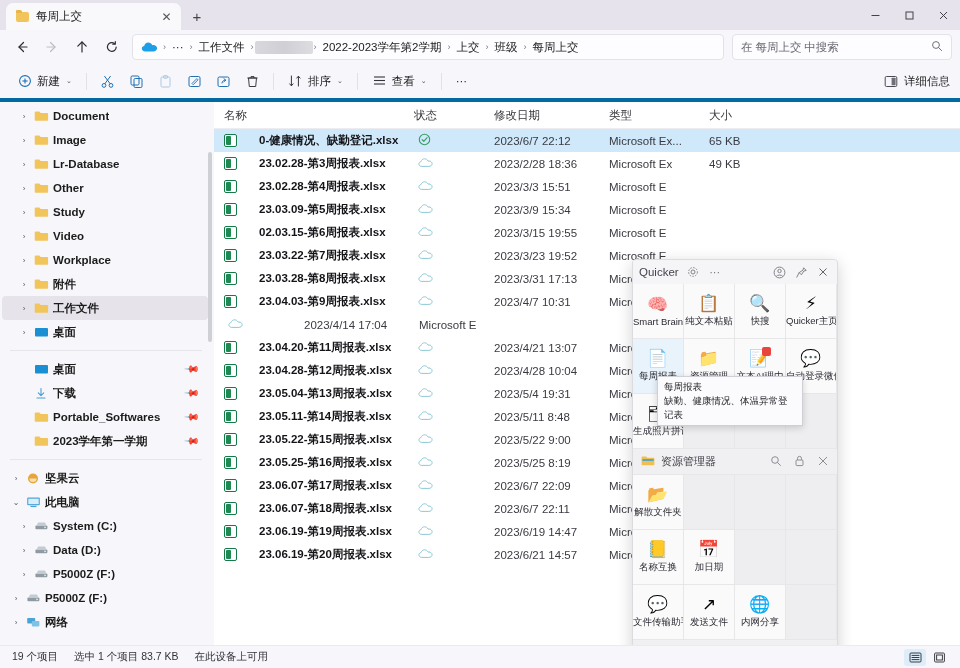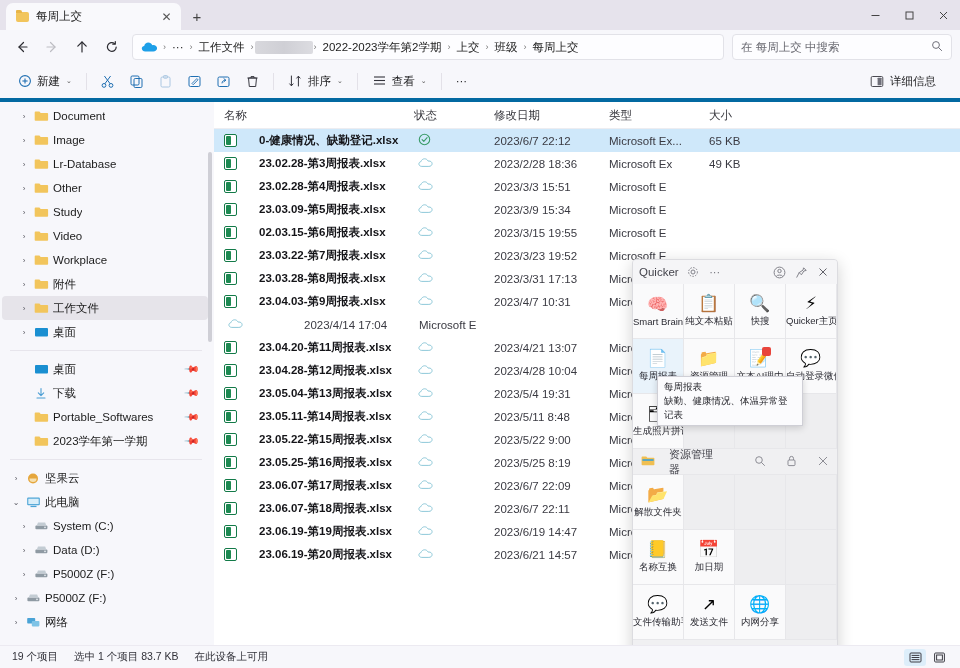--- a/index.html
+++ b/index.html
@@ -100,20 +100,21 @@
     color: transparent; border-radius: 2px; width: 58px; height: 13px;
   }
   .sep { color:#777; font-size: 9px; padding: 0 1px; }
   .cloud-ico { display:flex; align-items:center; padding: 0 4px 0 2px; }
   .searchbox {
     width: 220px; height: 17px; margin-left: 6px;
     background: #fdfdff; border: 1px solid #e2e2e8; border-radius: 4px;
     display:flex; align-items:center; padding: 12px 8px;
     font-size: 11.5px; color: #6a6a72;
     justify-content: space-between;
+    font-family: Liberation Serif, serif;
   }
 
   
   .cmdbar {
     height: 38px; flex: 0 0 38px;
     background: #f7f7fb;
     display: flex; align-items: center;
     padding: 0 10px;
     border-bottom: 4px solid #0369a1;
     position: relative;
@@ -122,21 +123,21 @@
     height: 28px; border-radius: 4px;
     display:flex; align-items:center; gap:5px;
     padding: 0 8px; font-size: 11.5px; color: #1d1d1f;
     white-space: nowrap;
   }
   .cmd.icononly { padding: 0 7px; }
   .cmd .caret { font-size: 7px; color:#555; margin-left: 1px; }
   .cmdsep { width: 1px; height: 17px; background: #e3e1e8; margin: 0 6px; }
   .cmd.dim svg { opacity: .35; }
   .details-btn {
-    position: absolute; right: 16px;
+    position: absolute; right: 2px;
     height: 28px; display:flex; align-items:center; gap:6px;
     padding: 0 8px; font-size: 11.5px; color:#1d1d1f;
   }
 
   
   .body { flex: 1 1 auto; display: flex; overflow: hidden; position: relative; }
 
   
   .sidebar {
     width: 214px; flex: 0 0 214px;
@@ -150,21 +151,21 @@
     padding-left: 6px; font-size: 11.5px; color: #1b1b1b;
     border-radius: 4px; margin: 0 6px 0 2px;
     position: relative;
   }
   .nav-item.selected { background: #e6e4ea; }
   .chev {
     width: 16px; flex: 0 0 16px; display:flex; align-items:center; justify-content:center;
     font-size: 8px; color: #5b5b63;
   }
   .nav-ico { width: 18px; flex:0 0 18px; display:flex; align-items:center; justify-content:center; }
-  .nav-label { margin-left: 3px; white-space: nowrap; overflow:hidden; text-overflow: ellipsis; }
+  .nav-label { margin-left: 3px; white-space: nowrap; overflow:hidden; text-overflow: ellipsis; font-weight: bold; }
   .pin { position:absolute; right:10px; color:#8a8a92; font-size:10px; transform: rotate(45deg); }
   .nav-sep { height: 1px; background:#e7e5ec; margin: 6px 12px 6px 10px; }
   .indent2 { padding-left: 14px; }
 
   .sb-track {
     position: absolute; right: 2px; top: 50px; width: 4px; height: 190px;
     background: #cfcfd6; border-radius: 2px;
   }
 
   
@@ -241,21 +242,21 @@
     position: relative;
   }
   .q-cell.empty { background: #eeeef0; }
   .q-cell.hl { background: #e9f3fb; }
   .q-label {
     font-size: 9.5px; color:#2b2b33; white-space: nowrap;
     max-width: 50px; overflow: hidden; text-overflow: clip;
   }
   .q-emoji { font-size: 17px; line-height: 1; }
   .q-section {
-    height: 26px; display:flex; align-items:center; gap:14px;
+    height: 26px; display:flex; align-items:center; gap:6px;
     padding: 0 8px; background:#f0f0f2;
     font-size: 11px; color:#3d3d45;
     border-bottom: 1px solid #e7e7ea;
   }
   .q-section .spacer { flex:1 1 auto; }
   .q-sico { color:#8d8d95; font-size: 11px; margin-left: 6px; }
   .q-badge {
     position:absolute; top:8px; right:14px;
     width:9px; height:9px; border-radius:2px; background:#e8453c;
   }

